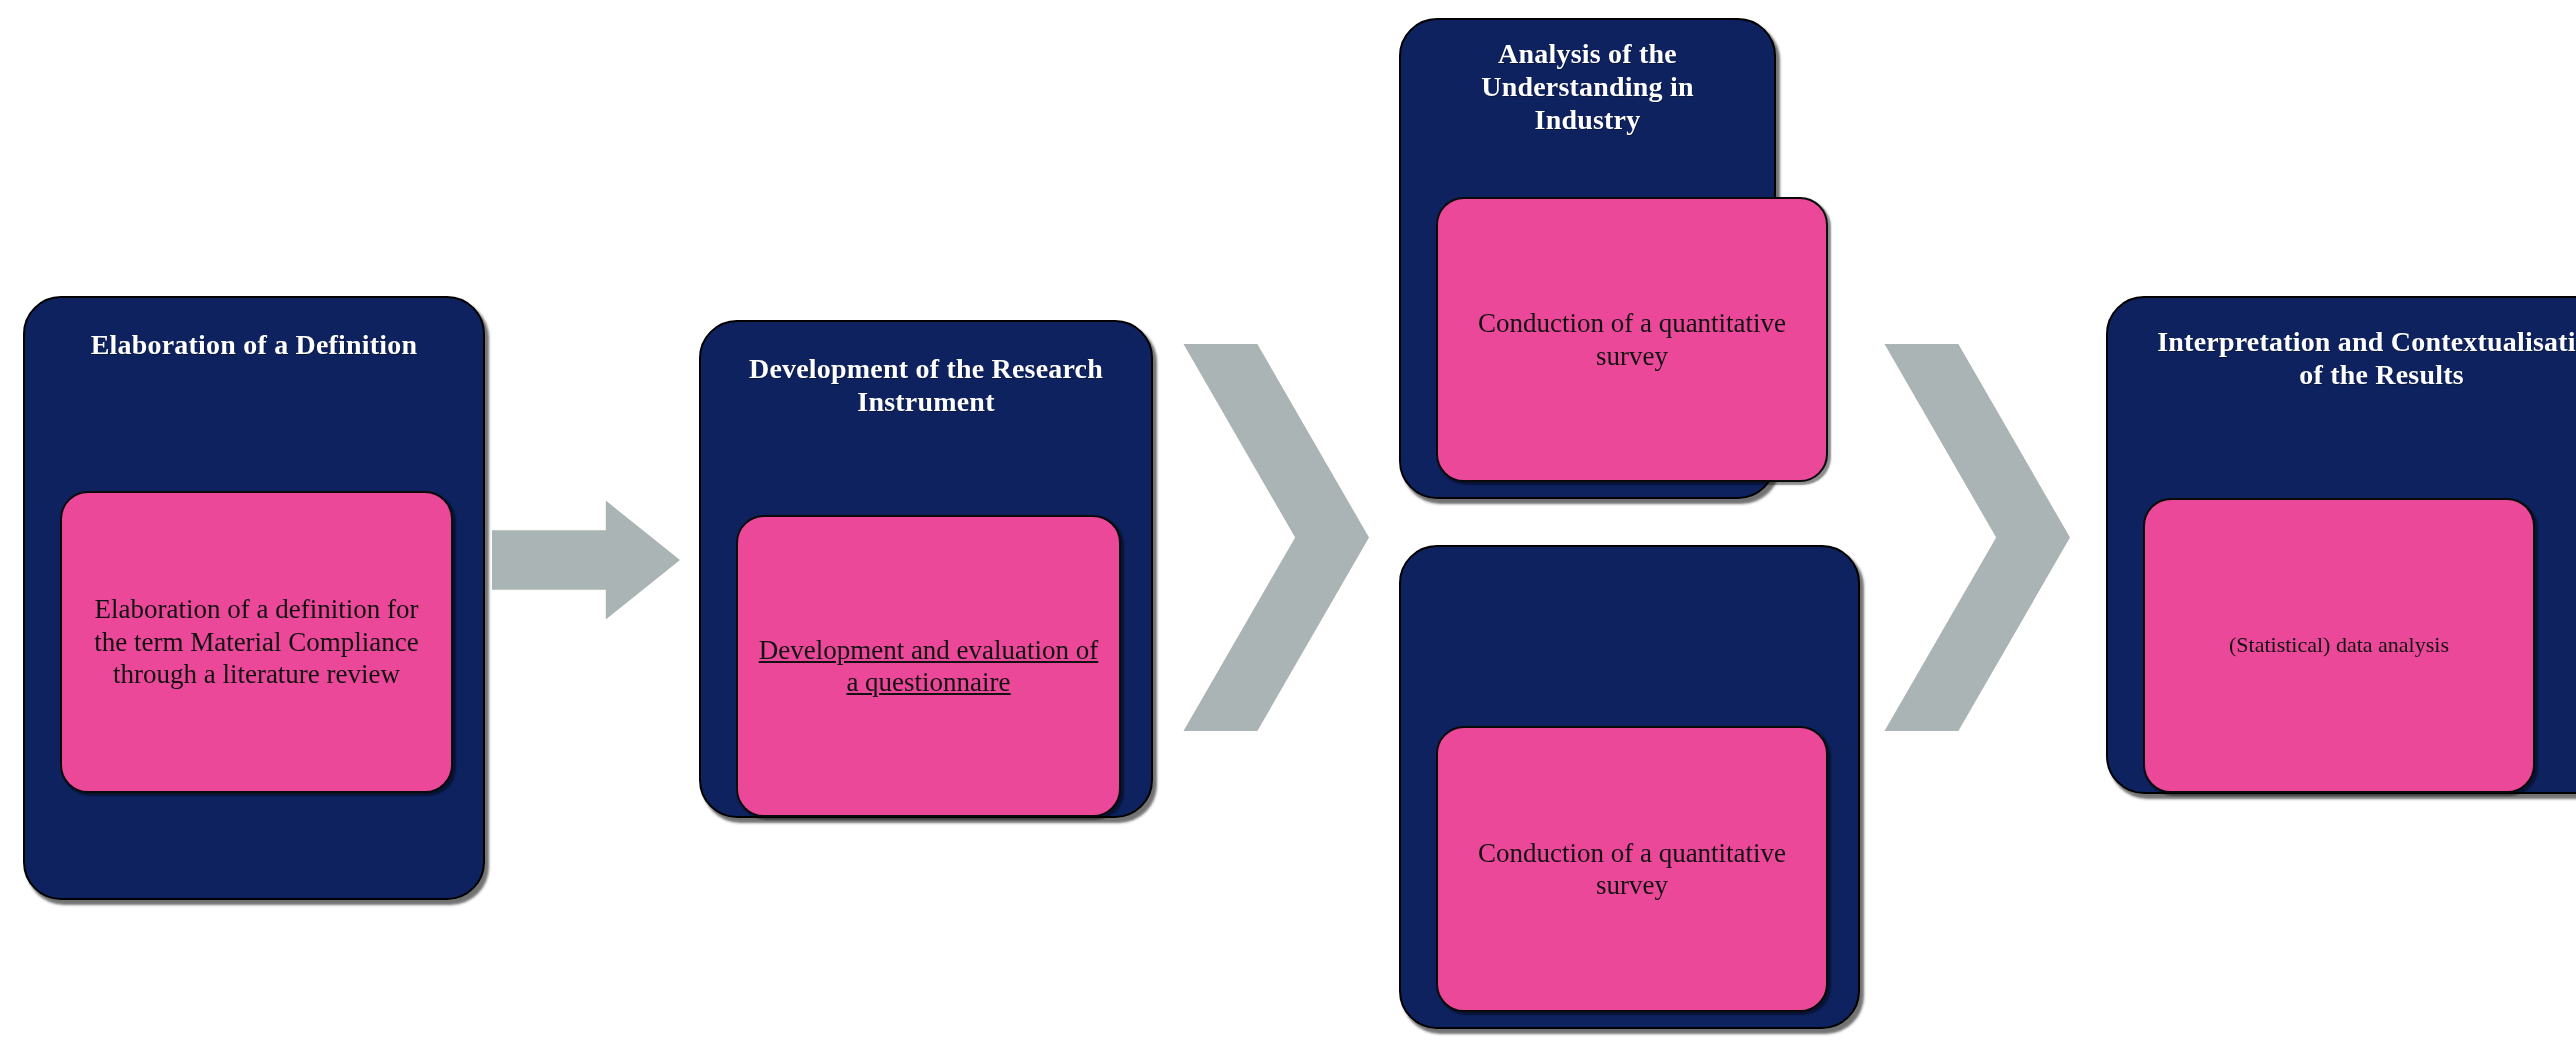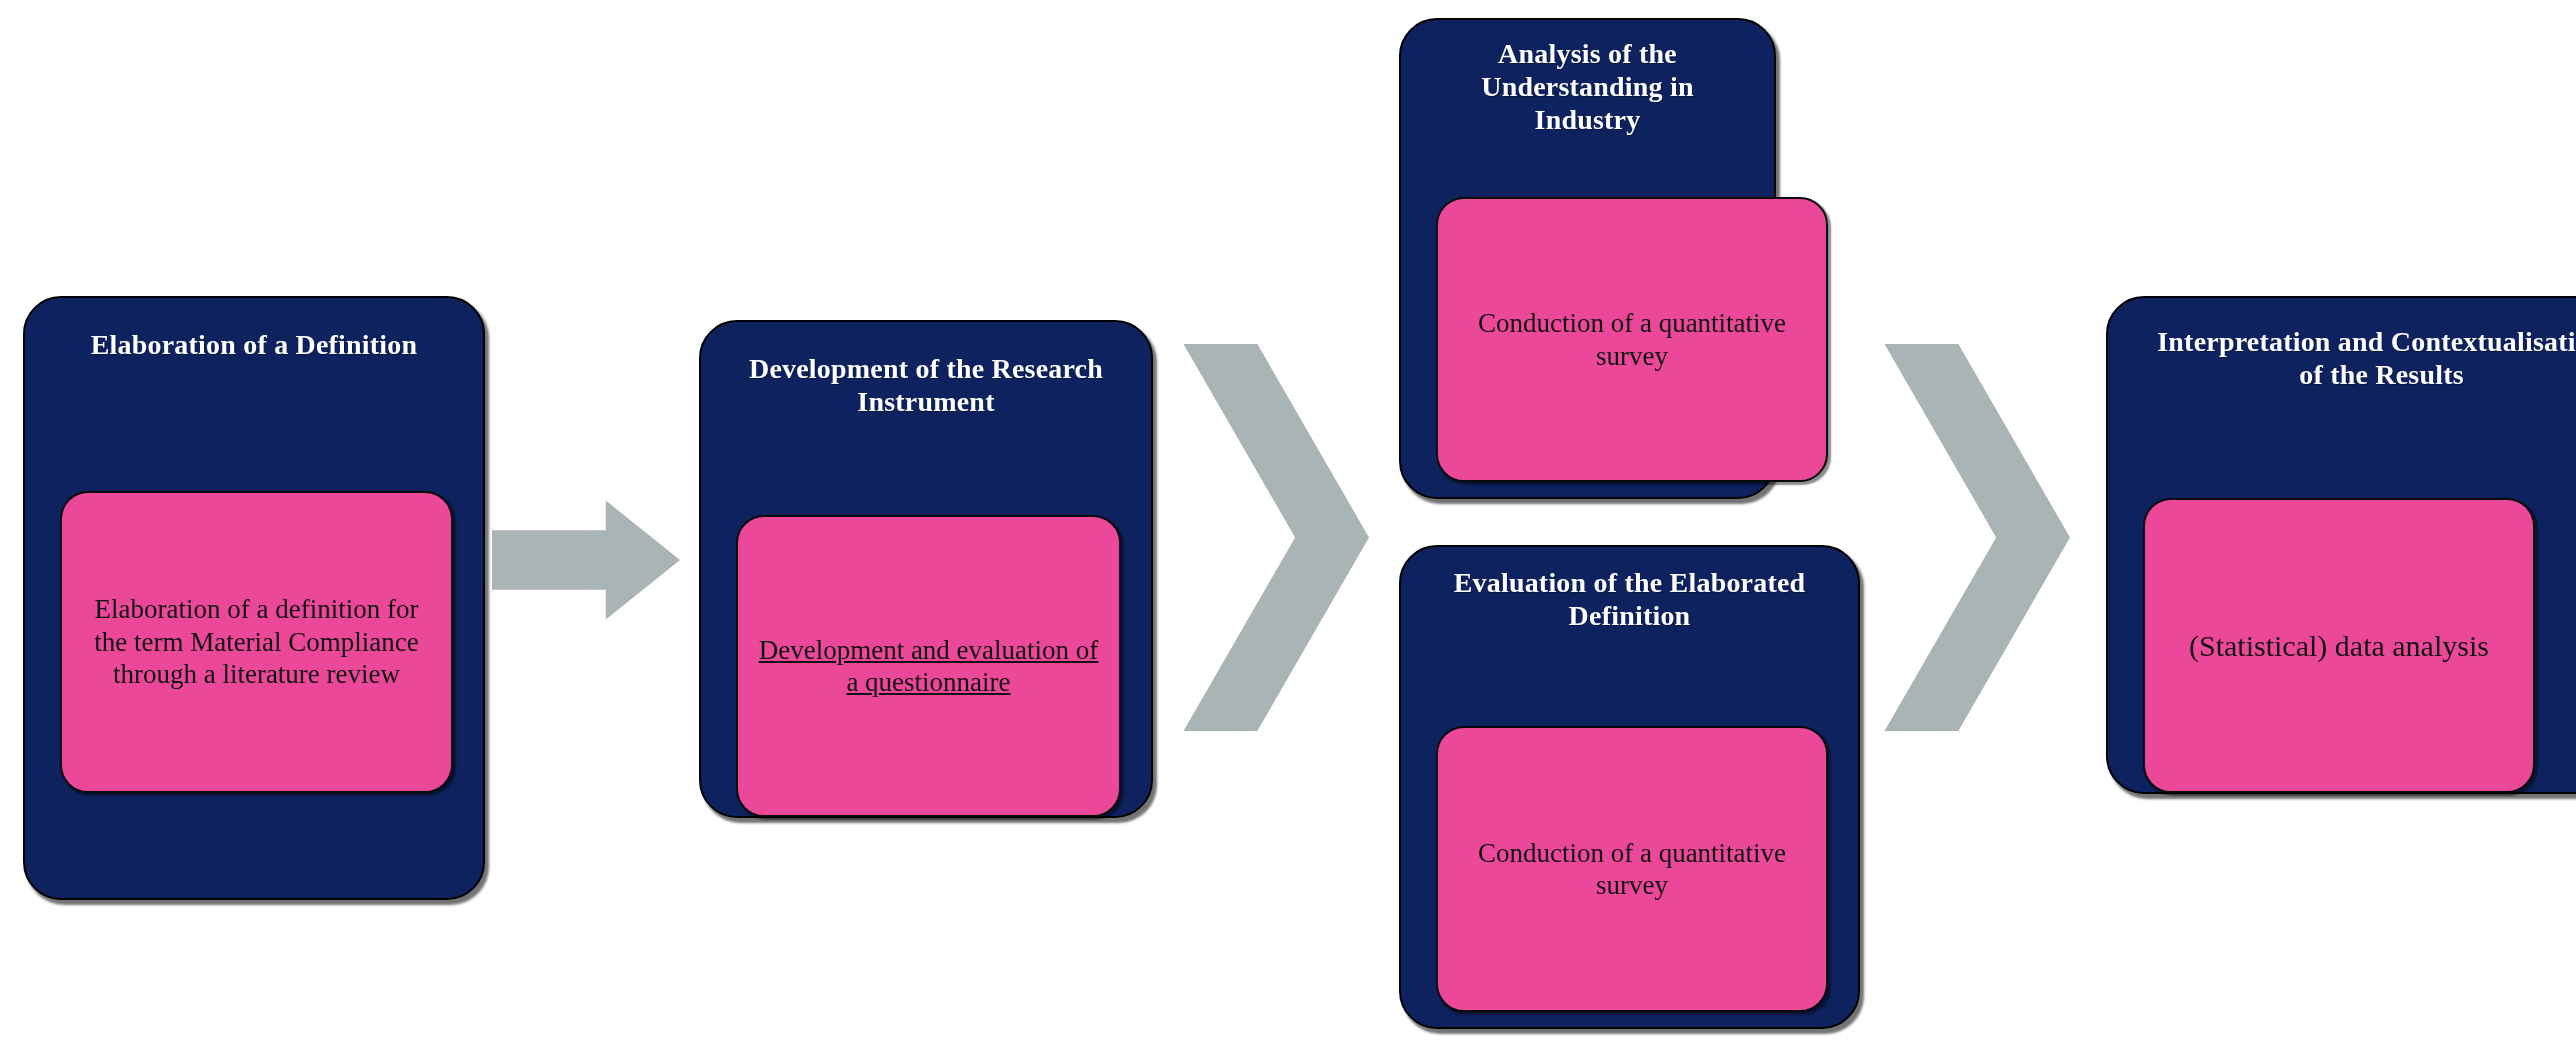--- a/index.html
+++ b/index.html
@@ -64,21 +64,21 @@
   #stage-3 { left: 1399px; top: 18px;  width: 377px; height: 481px; }
   #stage-3 .stage-title { font-size: 28px; margin-top: 18px; }
   #stage-3 .stage-sub   { left: 35px; top: 177px; width: 392px; height: 285px; font-size: 27px; padding: 5px 15px; }
 
   #stage-4 { left: 1399px; top: 545px; width: 461px; height: 484px; }
   #stage-4 .stage-title { font-size: 28px; margin-top: 20px; }
   #stage-4 .stage-sub   { left: 35px; top: 179px; width: 392px; height: 286px; font-size: 27px; padding: 5px 15px; }
 
   #stage-5 { left: 2106px; top: 296px; width: 551px; height: 498px; }
   #stage-5 .stage-title { font-size: 28px; margin-top: 28px; }
-  #stage-5 .stage-sub   { left: 35px; top: 200px; width: 392px; height: 295px; font-size: 30px; padding: 6px 15px; }
+  #stage-5 .stage-sub   { left: 35px; top: 200px; width: 392px; height: 295px; font-size: 22px; padding: 6px 15px; }
 
   
   .connector { position: absolute; }
   #arrow-1 { left: 492px;  top: 494px; width: 188px; height: 132px; }
   #chev-1  { left: 1172px; top: 344px; width: 197px; height: 387px; }
   #chev-2  { left: 1873px; top: 344px; width: 197px; height: 387px; }
   .connector svg { display: block; width: 100%; height: 100%; }
 </style>
 </head>
 <body>
@@ -106,21 +106,20 @@
       <polygon points="14,0 104,0 240,235 104,470 14,470 150,235" fill="#aab4b4"></polygon>
     </svg>
   </div>
 
   <div class="stage" id="stage-3">
     <div class="stage-title">Analysis of the Understanding in Industry</div>
     <div class="stage-sub">Conduction of a quantitative survey</div>
   </div>
 
   <div class="stage" id="stage-4">
-    <div class="stage-title">Evaluation of the Elaborated Definition</div>
     <div class="stage-sub">Conduction of a quantitative survey</div>
   </div>
 
   <div class="connector" id="chev-2">
     <svg viewBox="0 0 240 470" preserveAspectRatio="none" aria-hidden="true">
       <polygon points="14,0 104,0 240,235 104,470 14,470 150,235" fill="#aab4b4"></polygon>
     </svg>
   </div>
 
   <div class="stage" id="stage-5">

